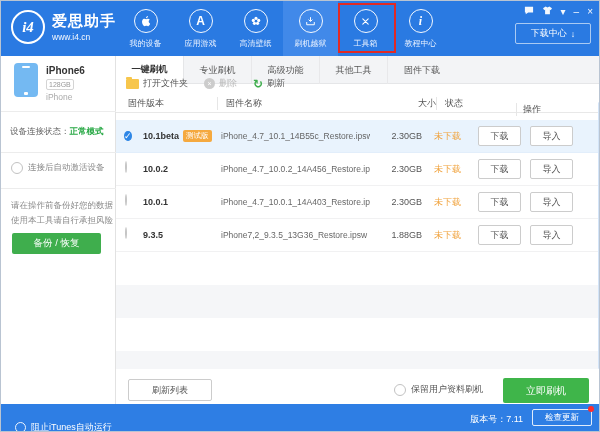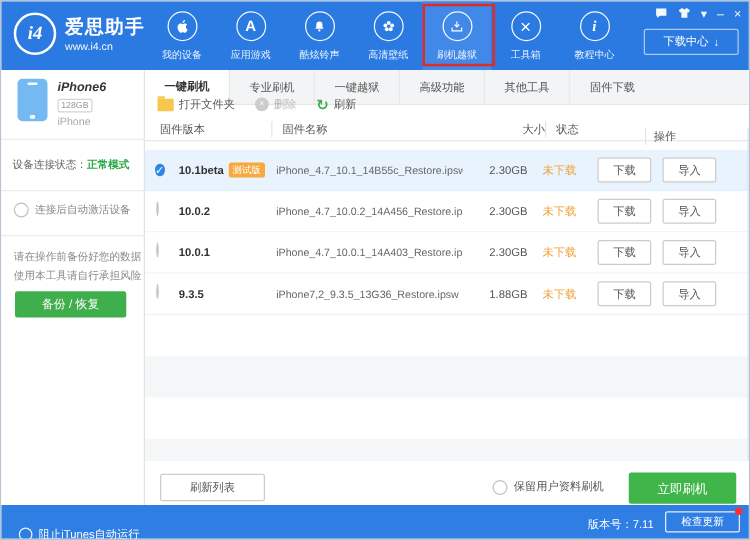--- a/index.html
+++ b/index.html
@@ -40,21 +40,21 @@
   
   .sidebar { position:absolute; left:0; top:55px; width:115px; height:350px; background:#fff;
              border-right:1px solid #e2e2e2; }
   .divider { position:absolute; left:0; width:115px; height:1px; background:#ececec; }
   .phone-icon { position:absolute; left:13px; top:7px; width:24px; height:34px;
                 background:#74b9f2; border-radius:4px; }
   .phone-icon::before { content:""; position:absolute; left:8px; top:3px; width:8px; height:2px;
                         background:#fff; border-radius:1px; }
   .phone-icon::after { content:""; position:absolute; left:10px; bottom:2px; width:4px; height:3px;
                        background:#fff; border-radius:1px; }
-  .dev-name { position:absolute; left:45px; top:9px; font-size:10px; font-weight:bold; color:#333;font-style:italic; }
+  .dev-name { position:absolute; left:45px; top:9px; font-size:10px; font-weight:bold; color:#333; }
   .dev-cap { position:absolute; left:45px; top:23px; font-size:7px; color:#999;
              border:1px solid #d4d4d4; border-radius:2px; padding:0 2px; line-height:9px; }
   .dev-type { position:absolute; left:45px; top:36px; font-size:8.5px; color:#aaa; }
   .conn-row { position:absolute; left:9px; top:70px; font-size:8.5px; color:#666; white-space:nowrap; }
   .conn-ok { color:#27a844; font-weight:bold; }
   .activate-row { position:absolute; left:10px; top:106px; display:flex; align-items:center; gap:5px; }
   .radio { width:12px; height:12px; border:1px solid #c2c2c2; border-radius:50%; background:#fff;
            flex:0 0 auto; cursor:pointer; }
   .activate-label { font-size:8.5px; color:#888; white-space:nowrap; }
   .warn { position:absolute; left:10px; top:142px; font-size:8.5px; color:#8a8a8a; line-height:15px;
@@ -170,29 +170,20 @@
         <div class="nav-label">我的设备</div>
       </div>
       <div class="nav-item">
         <div class="nav-circle">
           <span class="nav-glyph">A</span>
         </div>
         <div class="nav-label">应用游戏</div>
       </div>
       <div class="nav-item">
         <div class="nav-circle">
-          <svg width="13" height="13" viewBox="0 0 24 24">
-              <path fill="#fff" d="M12 4a4.5 4.5 0 0 0-4.5 4.5V12l-1.8 2.8h12.6L16.5 12V8.5A4.5 4.5 0 0 0 12 4z"></path>
-              <circle cx="12" cy="17.3" r="1.7" fill="#fff"></circle>
-            </svg>
-        </div>
-        <div class="nav-label">酷炫铃声</div>
-      </div>
-      <div class="nav-item">
-        <div class="nav-circle">
           <svg width="14" height="14" viewBox="0 0 24 24">
               <g fill="#fff">
                 <circle cx="12" cy="7.6" r="2.7"></circle>
                 <circle cx="7.4" cy="11" r="2.7"></circle>
                 <circle cx="16.6" cy="11" r="2.7"></circle>
                 <circle cx="9.3" cy="16" r="2.7"></circle>
                 <circle cx="14.7" cy="16" r="2.7"></circle>
               </g>
               <circle cx="12" cy="11.8" r="1.8" fill="#2a7ae2"></circle>
             </svg>
@@ -267,21 +258,20 @@
       <div>请在操作前备份好您的数据</div>
       <div>使用本工具请自行承担风险</div>
     </div>
     <div class="backup-btn">备份 / 恢复</div>
   </div>
 
   <div class="main">
     <div class="tabstrip">
       <div class="tab active">一键刷机</div>
       <div class="tab">专业刷机</div>
-      <div class="tab">一键越狱</div>
       <div class="tab">高级功能</div>
       <div class="tab">其他工具</div>
       <div class="tab">固件下载</div>
     </div>
 
     <div class="toolbar">
       <div class="tool">
         <span class="icon-folder"></span>
         <span>打开文件夹</span>
       </div>

